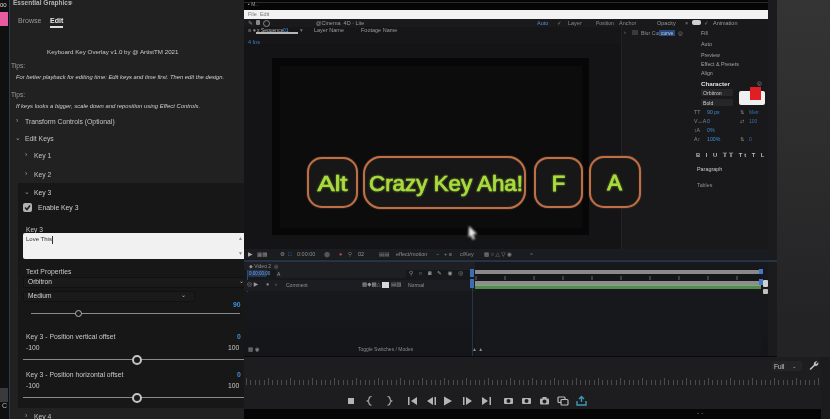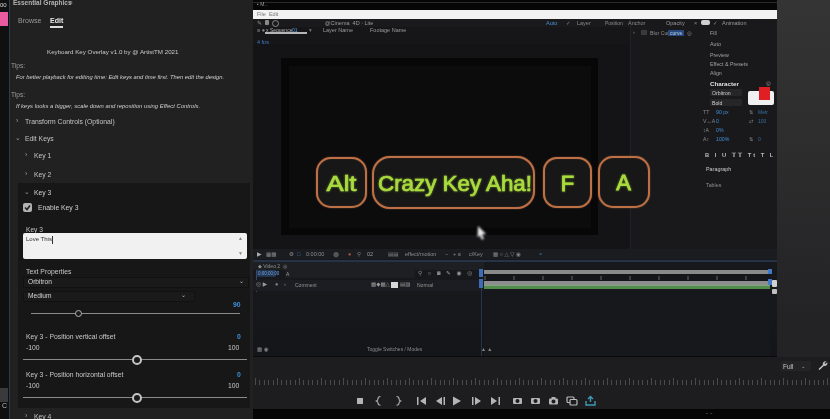--- a/index.html
+++ b/index.html
@@ -87,21 +87,21 @@
     <div class="t" style="left:228px;top:371px;font-size:6.8px;color:#3f8fd9;font-weight:bold;">0</div>
     <div class="t" style="left:17px;top:382px;font-size:6.8px;color:#c8c8c8;">-100</div>
     <div class="t" style="left:219px;top:382px;font-size:6.8px;color:#c8c8c8;">100</div>
     <div class="abs" style="left:14px;top:397px;width:224px;height:1px;background:#8a8a8a;"></div>
     <div class="abs" style="left:123px;top:393px;width:6px;height:6px;border:2px solid #c5c5c5;border-radius:50%;background:#1a1a1a;"></div>
 
     <div class="t" style="left:16px;top:412px;font-size:6.8px;color:#9f9f9f;">›</div>
     <div class="t" style="left:25px;top:413px;font-size:6.8px;color:#c3c3c3;">Key 4</div>
   </div>
 
-  <div id="main" class="abs" style="left:253px;top:0;width:524px;height:419px;background:#161618;filter:blur(0.35px);">
+  <div id="main" class="abs" style="left:244px;top:0;width:524px;height:419px;background:#161618;filter:blur(0.35px);">
 
     <div class="abs" style="left:0;top:0;width:524px;height:10px;background:#060606;"></div>
     <div class="abs" style="left:0;top:1.5px;width:524px;height:1.5px;background:#2b2b2d;"></div>
     <div class="t" style="left:4px;top:1px;font-size:5px;color:#9a9a9a;">▪ M..</div>
     <div class="abs" style="left:0;top:10px;width:524px;height:8.5px;background:#f2f2f2;"></div>
     <div class="t" style="left:4px;top:11px;font-size:5.5px;color:#777;">File &nbsp;Edit</div>
 
     <div class="abs" style="left:0;top:18.5px;width:524px;height:8px;background:#1a1a1c;"></div>
     <div class="t" style="left:4px;top:19px;font-size:6px;color:#8a8a8a;">✎</div>
     <div class="abs" style="left:12px;top:20px;width:4px;height:5px;background:#8a8a8a;border-radius:1px;"></div>

